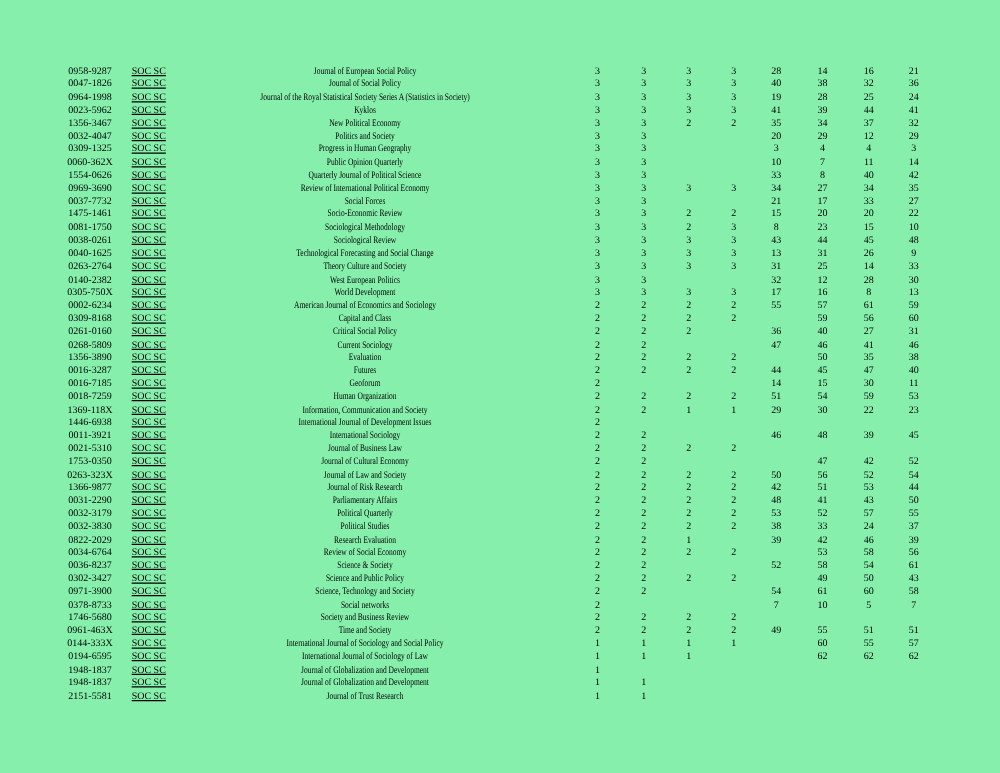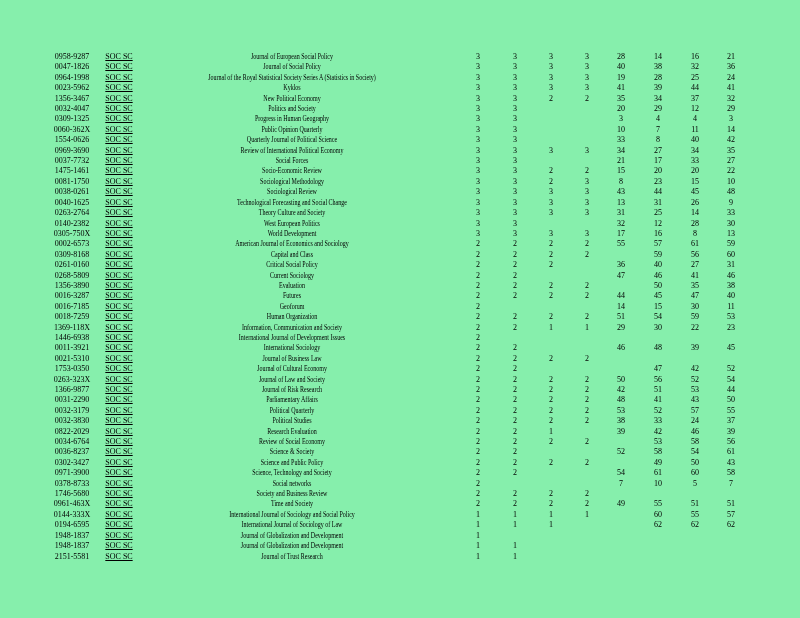--- a/index.html
+++ b/index.html
@@ -282,21 +282,21 @@
         <span class="c3">3</span>
         <span class="c4">3</span>
         <span class="c5">3</span>
         <span class="c6">3</span>
         <span class="c7">17</span>
         <span class="c8">16</span>
         <span class="c9">8</span>
         <span class="c10">13</span>
       </div>
       <div class="row">
-        <span class="c0">0002-6573</span>
+        <span class="c0">0002-6234</span>
         <span class="c1">SOC SC</span>
         <span class="c2">American Journal of Economics and Sociology</span>
         <span class="c3">2</span>
         <span class="c4">2</span>
         <span class="c5">2</span>
         <span class="c6">2</span>
         <span class="c7">55</span>
         <span class="c8">57</span>
         <span class="c9">61</span>
         <span class="c10">59</span>

